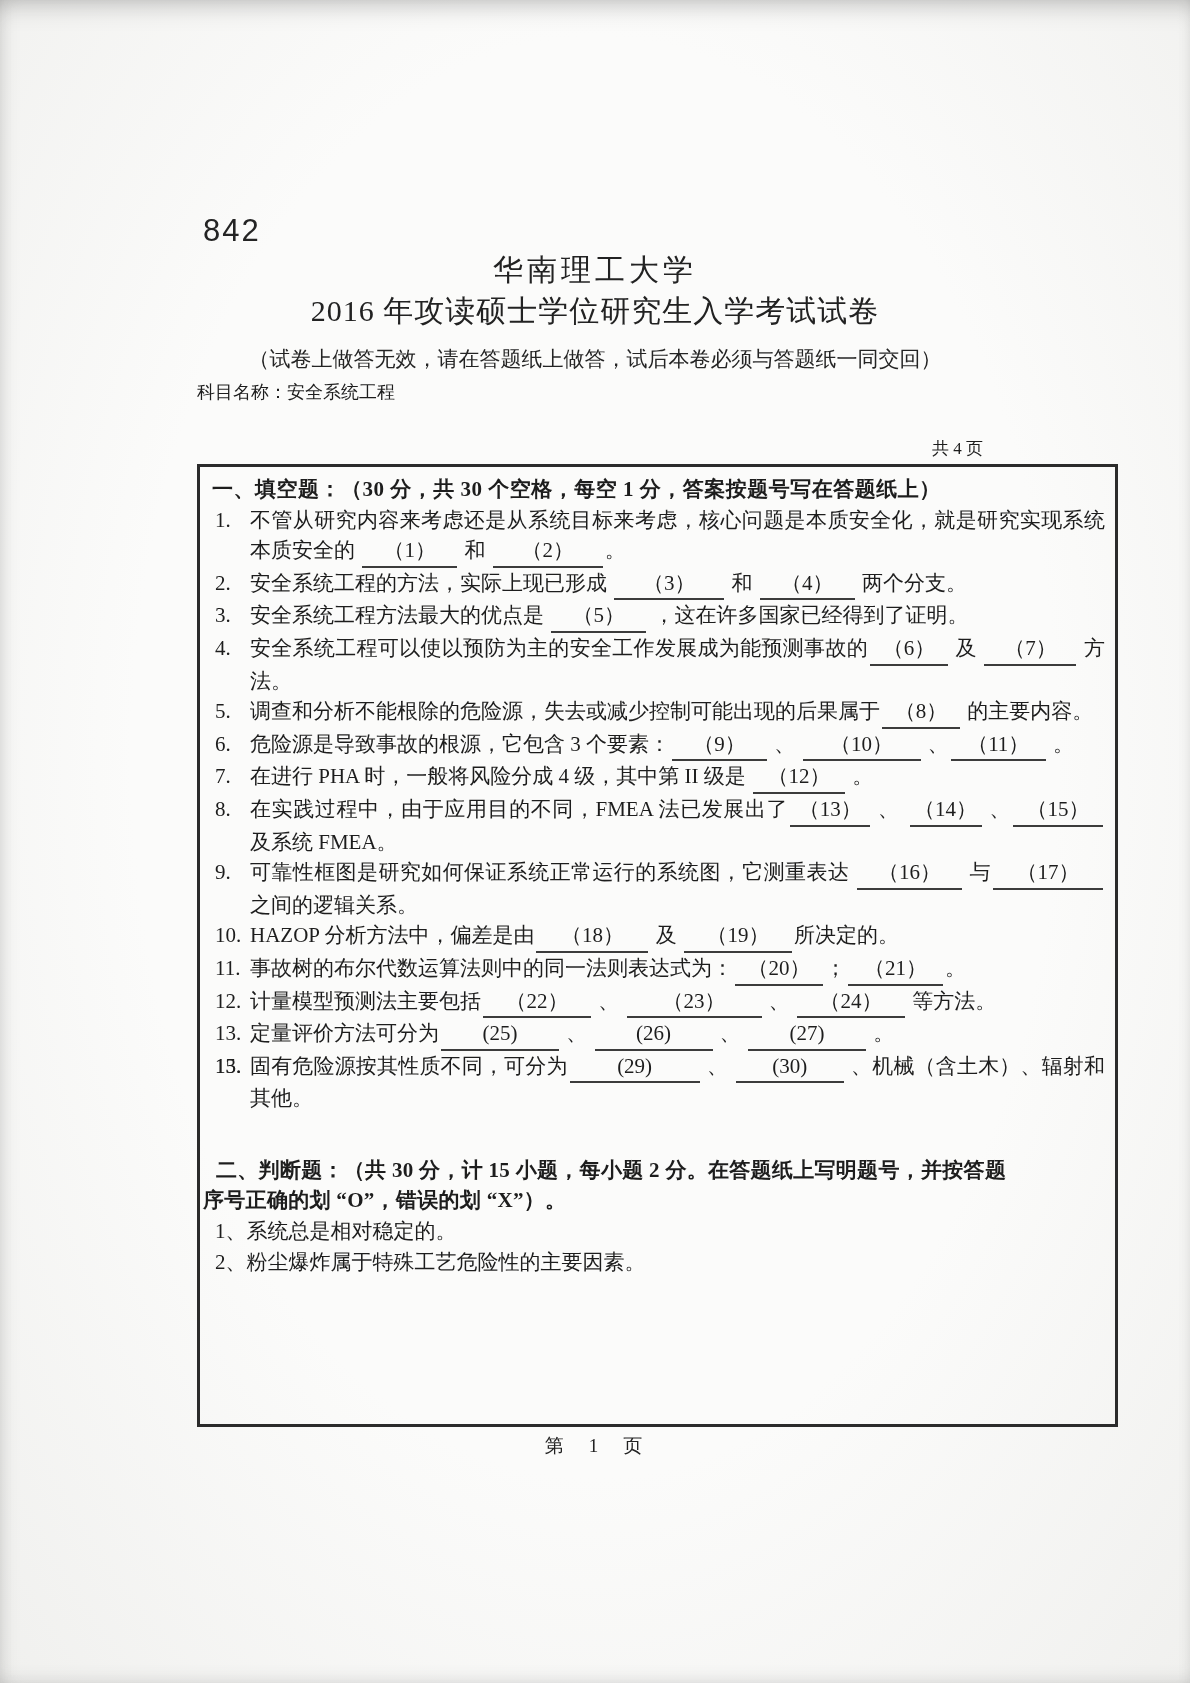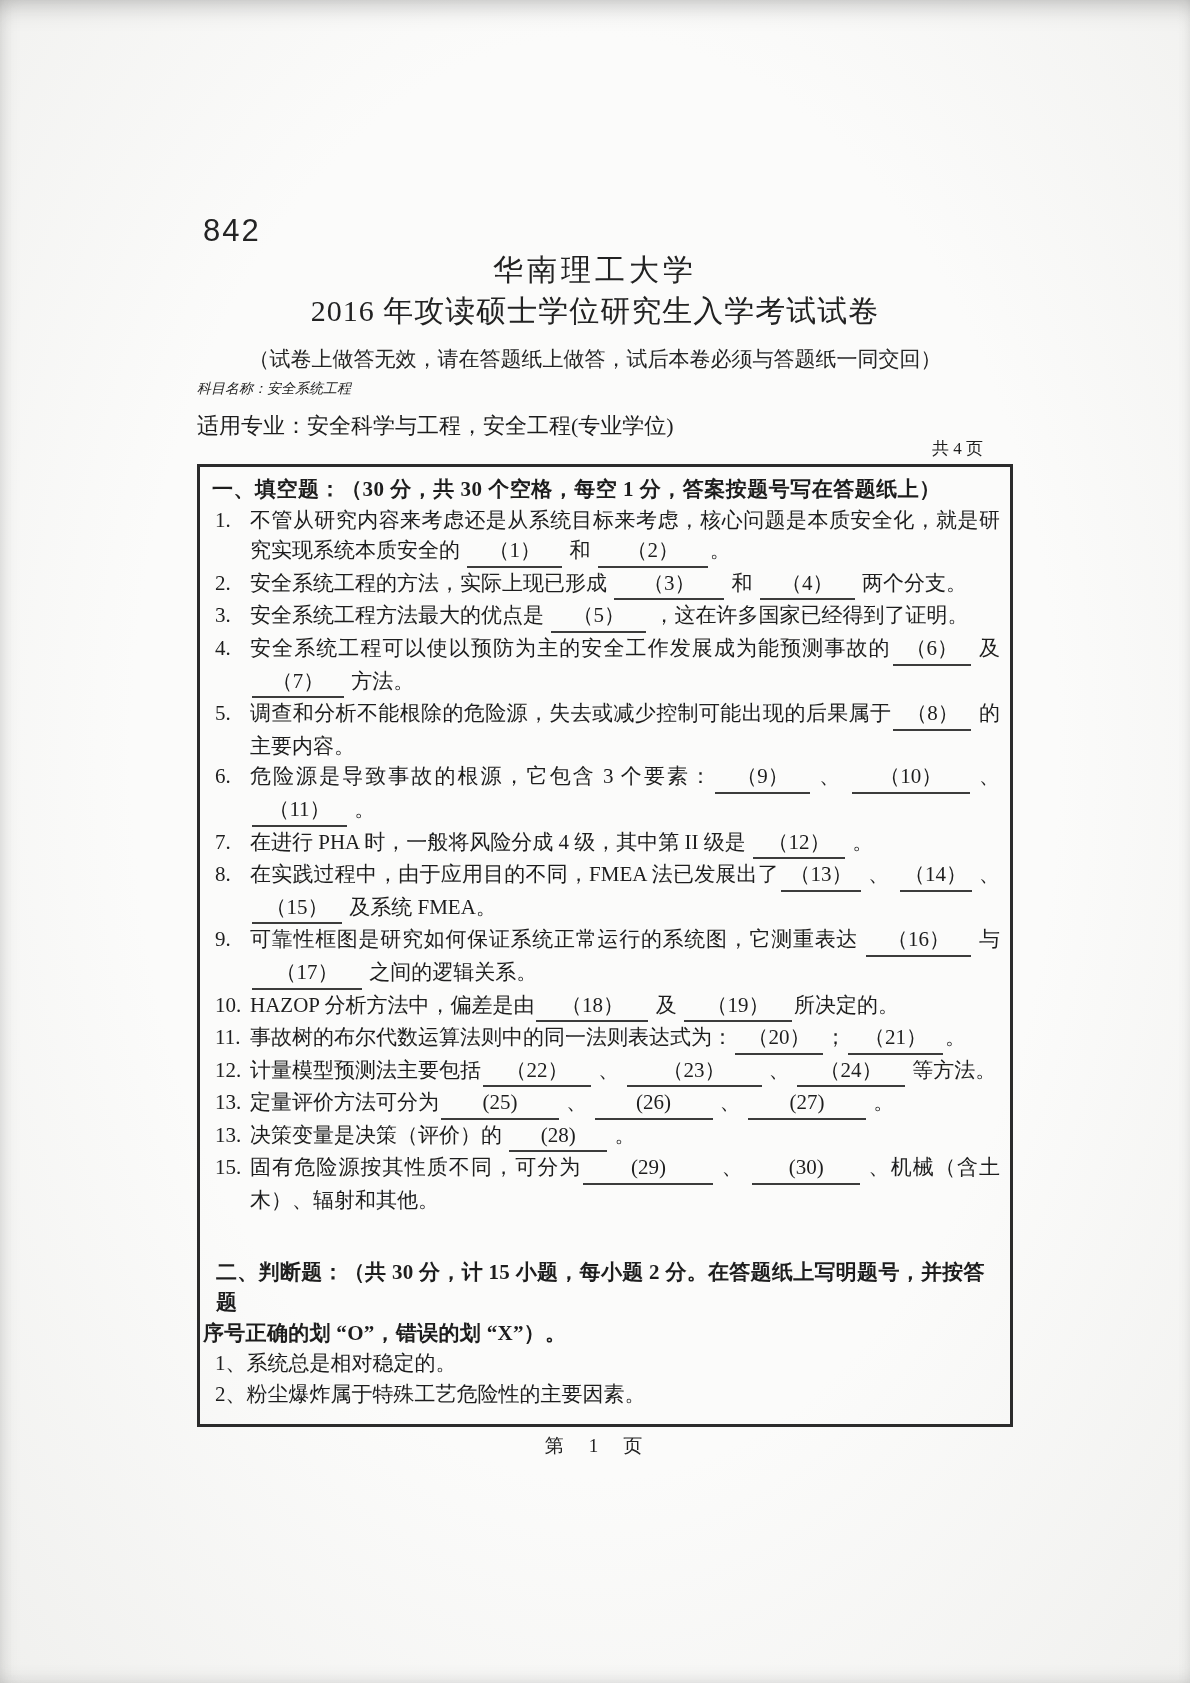--- a/index.html
+++ b/index.html
@@ -28,25 +28,25 @@
     font-size:30px;letter-spacing:4px;font-weight:400;color:#222;
   }
   .title{
     position:absolute;top:291px;left:0;width:100%;text-align:center;
     font-size:30px;letter-spacing:1px;font-weight:400;color:#222;
   }
   .notice{
     position:absolute;top:345px;left:0;width:100%;text-align:center;
     font-size:21px;color:#242424;
   }
-  .meta1{position:absolute;left:197px;top:380px;font-size:14px;font-style:italic;}
+  .meta1{position:absolute;left:197px;top:380px;font-size:18px;}
   .meta2{position:absolute;left:197px;top:411px;font-size:22px;}
   .pages{position:absolute;top:437px;right:207px;font-size:17px;}
   .qbox{
-    position:absolute;left:197px;top:464px;width:816px;height:963px;
+    position:absolute;left:197px;top:464px;width:921px;height:963px;
     box-sizing:border-box;border:3px solid #2b2b2b;
     padding:7px 10px 0 8px;
     font-size:21px;line-height:30.6px;text-align:justify;
   }
   .sec1h{font-weight:700;padding-left:4px;letter-spacing:.5px;}
   .q{position:relative;padding-left:42px;}
   .qno{position:absolute;left:7px;top:0;}
   .blank{
     display:inline-block;border-bottom:2px solid #3c3c3c;
     text-align:center;margin:0 2px;
@@ -67,41 +67,40 @@
   <div class="exam-code">842</div>
 
   <div class="university">华南理工大学</div>
 
   <div class="title">2016 年攻读硕士学位研究生入学考试试卷</div>
 
   <div class="notice">（试卷上做答无效，请在答题纸上做答，试后本卷必须与答题纸一同交回）</div>
 
   <div class="meta1"><span>科目名称：</span><span>安全系统工程</span></div>
 
-  <div class="meta2"><span>适用专业：</span><span>安全科学与工程，安全工程(专业学位)</span></div>
 
   <div class="pages">共 4 页</div>
 
   <div class="qbox">
     <div class="sec1h">一、填空题：（30 分，共 30 个空格，每空 1 分，答案按题号写在答题纸上）</div>
     <div id="fill-list">
         <div class="q"><span class="qno">1.</span><span class="qtext">不管从研究内容来考虑还是从系统目标来考虑，核心问题是本质安全化，就是研究实现系统本质安全的 <span class="blank" style="min-width: 95px;">（1）</span> 和 <span class="blank" style="min-width: 110px;">（2）</span>。</span></div>
         <div class="q"><span class="qno">2.</span><span class="qtext">安全系统工程的方法，实际上现已形成 <span class="blank" style="min-width: 110px;">（3）</span> 和 <span class="blank" style="min-width: 95px;">（4）</span> 两个分支。</span></div>
         <div class="q"><span class="qno">3.</span><span class="qtext">安全系统工程方法最大的优点是 <span class="blank" style="min-width: 95px;">（5）</span> ，这在许多国家已经得到了证明。</span></div>
         <div class="q"><span class="qno">4.</span><span class="qtext">安全系统工程可以使以预防为主的安全工作发展成为能预测事故的<span class="blank" style="min-width: 78px;">（6）</span> 及 <span class="blank" style="min-width: 92px;">（7）</span> 方法。</span></div>
         <div class="q"><span class="qno">5.</span><span class="qtext">调查和分析不能根除的危险源，失去或减少控制可能出现的后果属于<span class="blank" style="min-width: 78px;">（8）</span> 的主要内容。</span></div>
         <div class="q"><span class="qno">6.</span><span class="qtext">危险源是导致事故的根源，它包含 3 个要素：<span class="blank" style="min-width: 95px;">（9）</span> 、 <span class="blank" style="min-width: 118px;">（10）</span> 、<span class="blank" style="min-width: 95px;">（11）</span> 。</span></div>
         <div class="q"><span class="qno">7.</span><span class="qtext">在进行 PHA 时，一般将风险分成 4 级，其中第 II 级是 <span class="blank" style="min-width: 92px;">（12）</span> 。</span></div>
         <div class="q"><span class="qno">8.</span><span class="qtext">在实践过程中，由于应用目的不同，FMEA 法已发展出了<span class="blank" style="min-width: 80px;">（13）</span> 、<span class="blank" style="min-width: 72px; margin-left: 10px;">（14）</span> 、<span class="blank" style="min-width: 90px;">（15）</span> 及系统 FMEA。</span></div>
         <div class="q"><span class="qno">9.</span><span class="qtext">可靠性框图是研究如何保证系统正常运行的系统图，它测重表达 <span class="blank" style="min-width: 105px;">（16）</span> 与<span class="blank" style="min-width: 110px;">（17）</span> 之间的逻辑关系。</span></div>
         <div class="q"><span class="qno">10.</span><span class="qtext">HAZOP 分析方法中，偏差是由<span class="blank" style="min-width: 112px;">（18）</span> 及 <span class="blank" style="min-width: 108px;">（19）</span>所决定的。</span></div>
         <div class="q"><span class="qno">11.</span><span class="qtext">事故树的布尔代数运算法则中的同一法则表达式为：<span class="blank" style="min-width: 88px;">（20）</span>；<span class="blank" style="min-width: 95px;">（21）</span>。</span></div>
         <div class="q"><span class="qno">12.</span><span class="qtext">计量模型预测法主要包括<span class="blank" style="min-width: 108px;">（22）</span> 、 <span class="blank" style="min-width: 135px;">（23）</span> 、 <span class="blank" style="min-width: 108px;">（24）</span> 等方法。</span></div>
         <div class="q"><span class="qno">13.</span><span class="qtext">定量评价方法可分为<span class="blank" style="min-width: 118px;">(25)</span> 、 <span class="blank" style="min-width: 118px;">(26)</span> 、 <span class="blank" style="min-width: 118px;">(27)</span> 。</span></div>
-        <div class="q"><span class="qno">13.</span><span class="qtext">决策变量是决策（评价）的 <span class="blank" style="min-width: 98px;">(28)</span> 。</span></div>
+        <div class="q"><span class="qno">13.</span></div>
         <div class="q"><span class="qno">15.</span><span class="qtext">固有危险源按其性质不同，可分为<span class="blank" style="min-width: 130px;">(29)</span> 、 <span class="blank" style="min-width: 108px;">(30)</span> 、机械（含土木）、辐射和其他。</span></div>
       </div>
     <div class="sec2h">
       <div class="l1">二、判断题：（共 30 分，计 15 小题，每小题 2 分。在答题纸上写明题号，并按答题</div>
       <div class="l2">序号正确的划 “O”，错误的划 “X”）。</div>
     </div>
     <div id="tf-list">
         <div class="tf"><span>1、</span><span>系统总是相对稳定的。</span></div>
         <div class="tf"><span>2、</span><span>粉尘爆炸属于特殊工艺危险性的主要因素。</span></div>
       </div>

